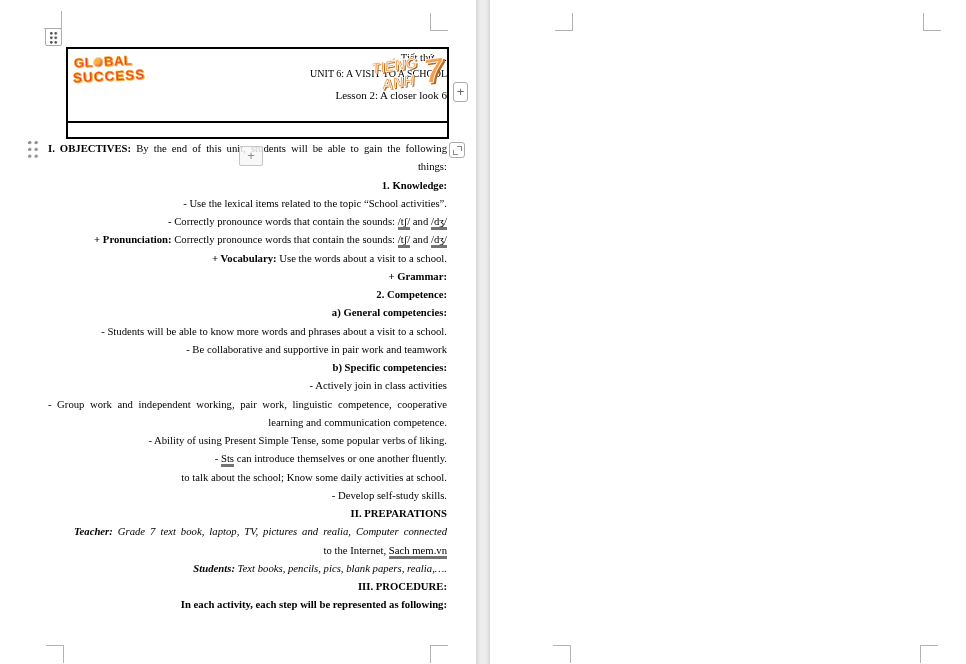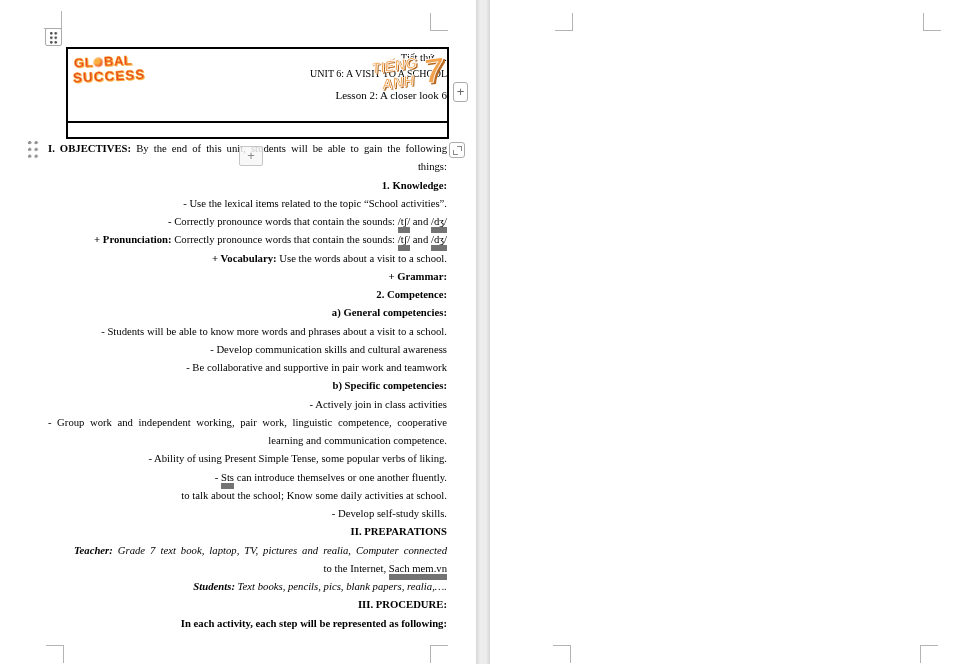--- a/index.html
+++ b/index.html
@@ -41,21 +41,21 @@
   #logo-tieng .lt2{position:absolute;left:13px;top:22px;font-size:15px;text-shadow:1.5px 1.5px 0 #b96a22;}
   #logo-tieng .lt7{position:absolute;right:0;top:0;font-size:34px;line-height:48px;
                    text-shadow:2px 2px 0 #b96a22;}
   
   .tline{white-space:nowrap;text-align:right;}
   .tline.j{white-space:normal;text-align:justify;text-align-last:justify;}
   .tline.ind1{padding-left:26px;font-style:italic;}
   .tline.ind2{padding-left:38px;}
   .r-n{font-weight:normal;}
   .r-b{font-weight:bold;}
-  .r-u{border-bottom:6px solid #737373;}
+  .r-u{border-bottom:3px solid #737373;}
   #body-text{position:absolute;left:48px;top:139px;width:399px;font-size:10.7px;}
   #body-text .tline{line-height:18.25px;height:18.25px;}
   
   .sq-btn{position:absolute;background:#fff;border:1px solid #ababab;border-radius:3px;
           font-family:"Liberation Sans","DejaVu Sans",sans-serif;color:#666;
           text-align:center;box-sizing:border-box;}
   #table-move-handle{left:45px;top:28px;width:17px;height:18px;border-radius:2px;}
   #table-move-handle::after{content:"";position:absolute;left:4px;top:3px;width:9px;height:12px;
       background-image:radial-gradient(circle at 1.3px 1.3px,#4a4a4a 1.1px,transparent 1.4px);
       background-size:4.5px 4.5px;}
@@ -101,21 +101,20 @@
         <div class="tline"><span class="r-n">things:</span></div>
         <div class="tline"><span class="r-b">1. Knowledge:</span></div>
         <div class="tline"><span class="r-n">- Use the lexical items related to the topic “School activities”.</span></div>
         <div class="tline"><span class="r-n">- Correctly pronounce words that contain the sounds: </span><span class="r-u">/tʃ/</span><span class="r-n"> and </span><span class="r-u">/dʒ/</span></div>
         <div class="tline"><span class="r-b">+ Pronunciation: </span><span class="r-n">Correctly pronounce words that contain the sounds: </span><span class="r-u">/tʃ/</span><span class="r-n"> and </span><span class="r-u">/dʒ/</span></div>
         <div class="tline"><span class="r-b">+ Vocabulary: </span><span class="r-n">Use the words about a visit to a school.</span></div>
         <div class="tline"><span class="r-b">+ Grammar:</span></div>
         <div class="tline"><span class="r-b">2. Competence:</span></div>
         <div class="tline"><span class="r-b">a) General competencies:</span></div>
         <div class="tline"><span class="r-n">- Students will be able to know more words and phrases about a visit to a school.</span></div>
-        <div class="tline"><span class="r-n"> - Develop communication skills and cultural awareness</span></div>
         <div class="tline"><span class="r-n">- Be collaborative and supportive in pair work and teamwork</span></div>
         <div class="tline"><span class="r-b">b) Specific competencies:</span></div>
         <div class="tline"><span class="r-n">- Actively join in class activities</span></div>
         <div class="tline j"><span class="r-n">- Group work and independent working, pair work, linguistic competence, cooperative</span></div>
         <div class="tline"><span class="r-n">learning and communication competence.</span></div>
         <div class="tline"><span class="r-n">- Ability of using Present Simple Tense, some popular verbs of liking.</span></div>
         <div class="tline"><span class="r-n">- </span><span class="r-u">Sts</span><span class="r-n"> can introduce themselves or one another fluently.</span></div>
         <div class="tline"><span class="r-n">to talk about the school; Know some daily activities at school.</span></div>
         <div class="tline"><span class="r-n">- Develop self-study skills.</span></div>
         <div class="tline"><span class="r-b">II. PREPARATIONS</span></div>

